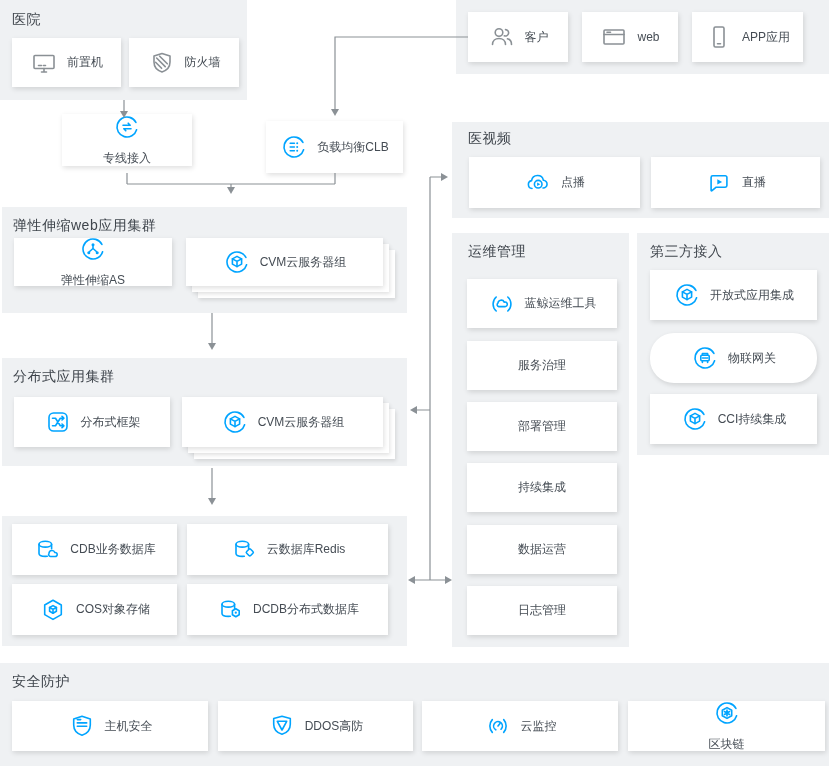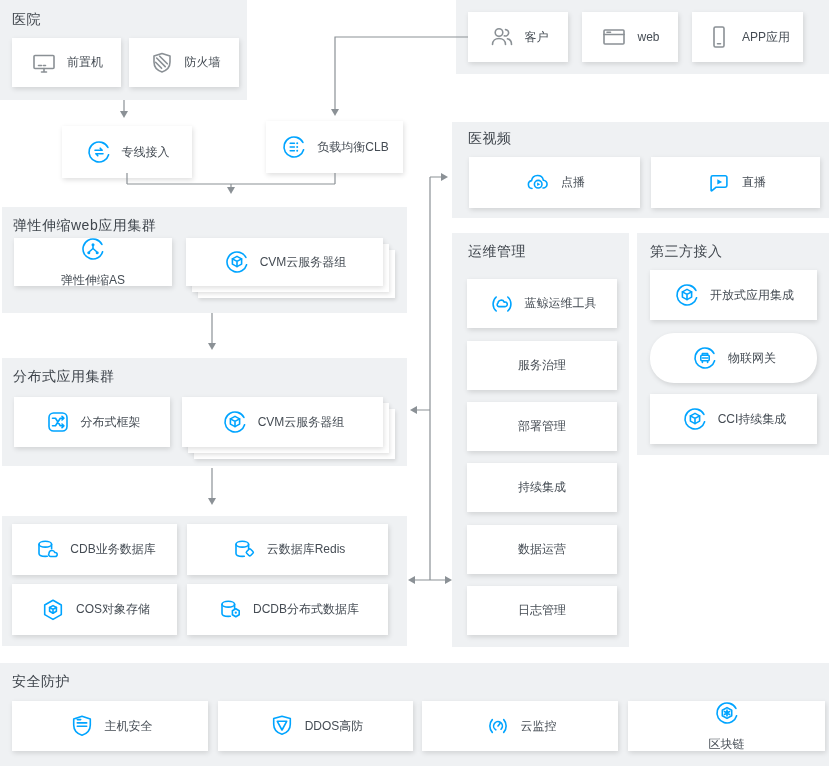--- a/index.html
+++ b/index.html
@@ -79,21 +79,21 @@
       <span class="ic gray">
           <svg viewBox="0 0 28 28" fill="none" stroke="currentColor" stroke-width="1.6" stroke-linecap="round" stroke-linejoin="round">
             <rect x="9" y="4" width="10" height="20" rx="1.5"></rect>
             <path d="M12.5 20.8h3"></path>
           </svg>
         </span>
       <span class="lbl">APP应用</span>
     </div>
   </section>
 
-  <div class="card" style="left:62px;top:126px;width:130px;height:52px;">
+  <div class="card" style="left:62px;top:114px;width:130px;height:52px;flex-direction:column;">
     <span class="ic blue">
         <svg viewBox="0 0 28 28" fill="none" stroke="currentColor" stroke-width="1.6" stroke-linecap="round" stroke-linejoin="round">
           <circle cx="14" cy="14" r="10" pathLength="100" stroke-dasharray="88 12" transform="rotate(16 14 14)"></circle>
           <path d="M10 12.2h7.2M15.2 10.2l2 2M18 15.8h-7.2M12.8 17.8l-2-2"></path>
         </svg>
       </span>
     <span class="lbl">专线接入</span>
   </div>
   <div class="card" style="left:266px;top:121px;width:137px;height:52px;">
     <span class="ic blue">

